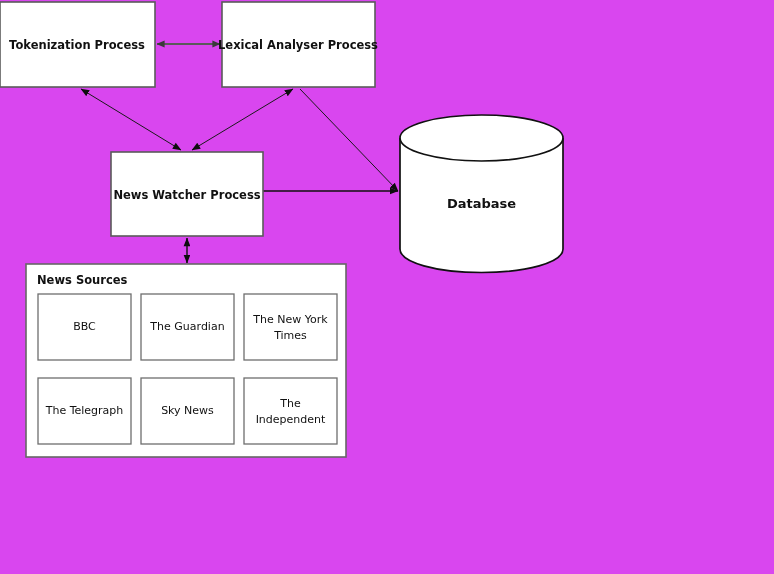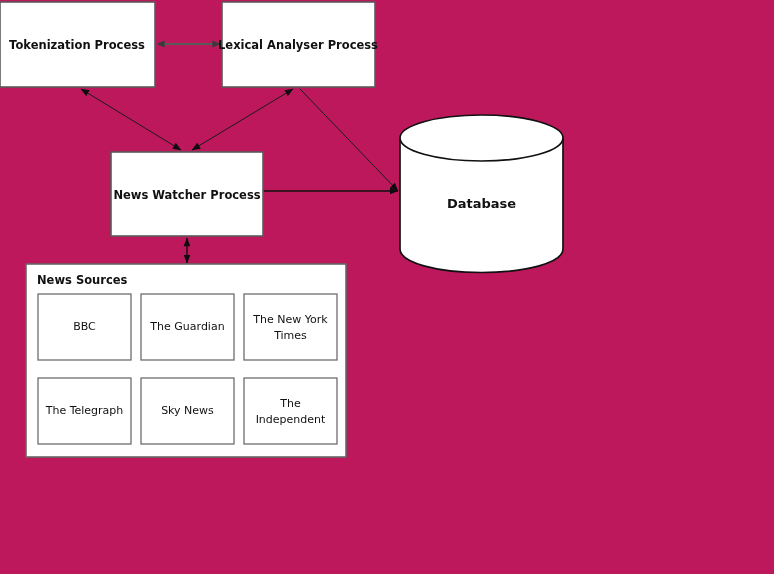--- a/index.html
+++ b/index.html
@@ -10,21 +10,21 @@
   body {
     width: 774px;
     height: 574px;
     overflow: hidden;
     font-family: "DejaVu Sans", "Liberation Sans", sans-serif;
   }
   #diagram-root {
     position: relative;
     width: 774px;
     height: 574px;
-    background: #be185d;
+    background: #d946ef;
   }
   svg#diagram-svg {
     position: absolute;
     left: 0;
     top: 0;
     width: 774px;
     height: 574px;
     display: block;
   }
   .node-box {

